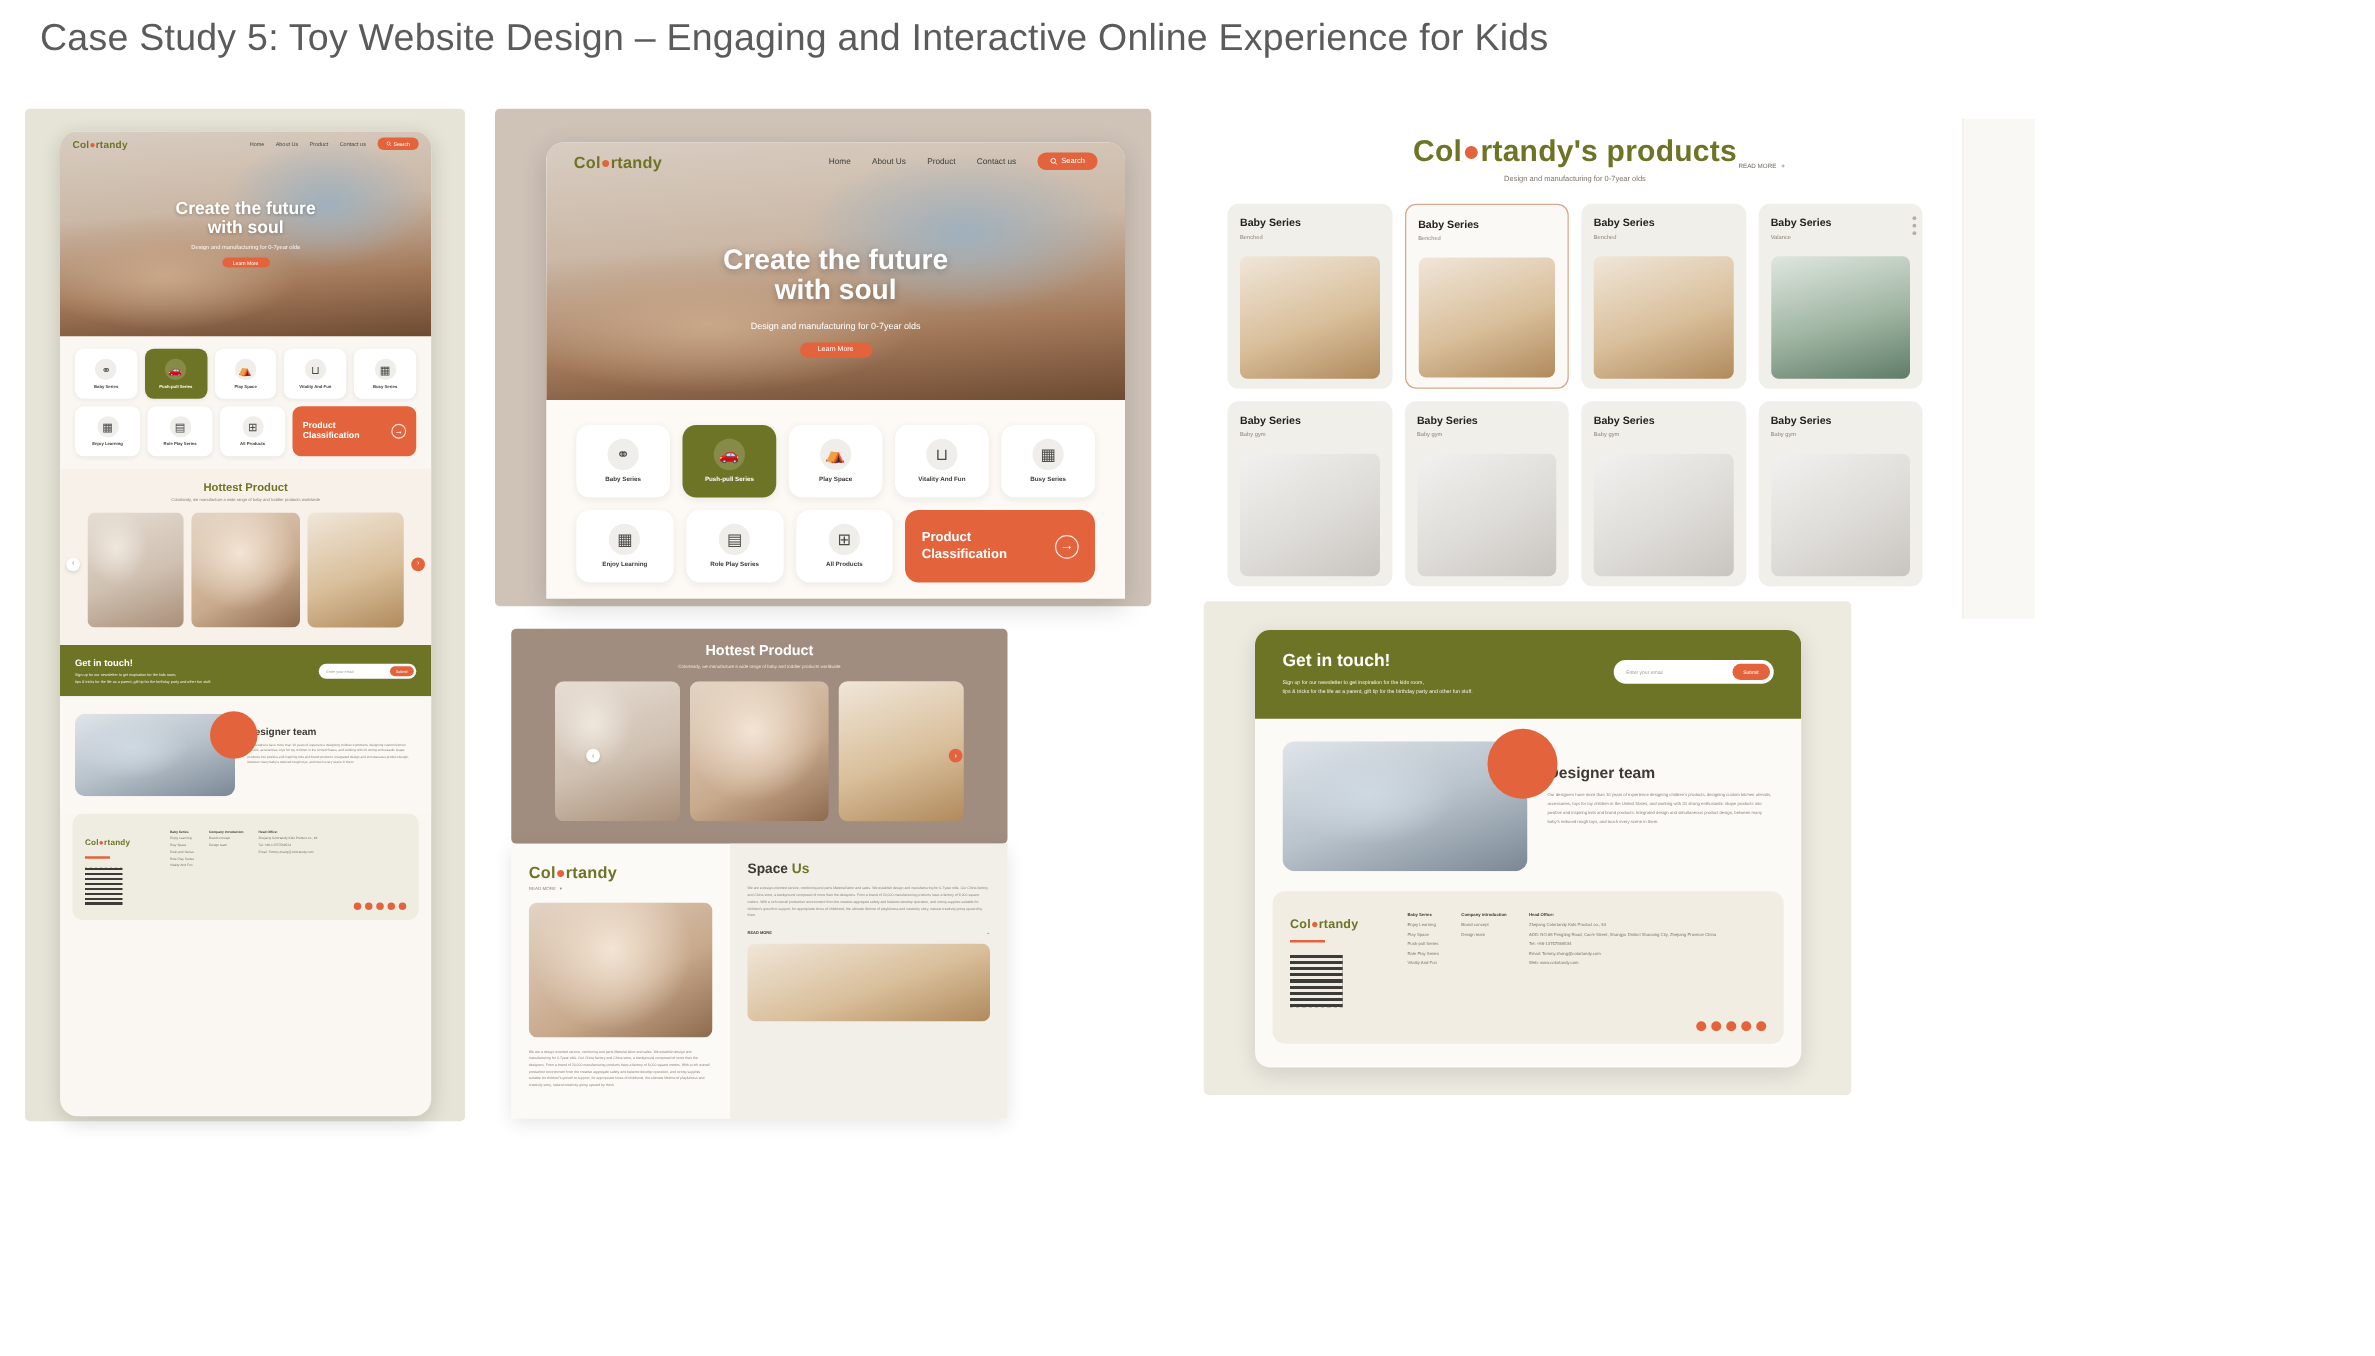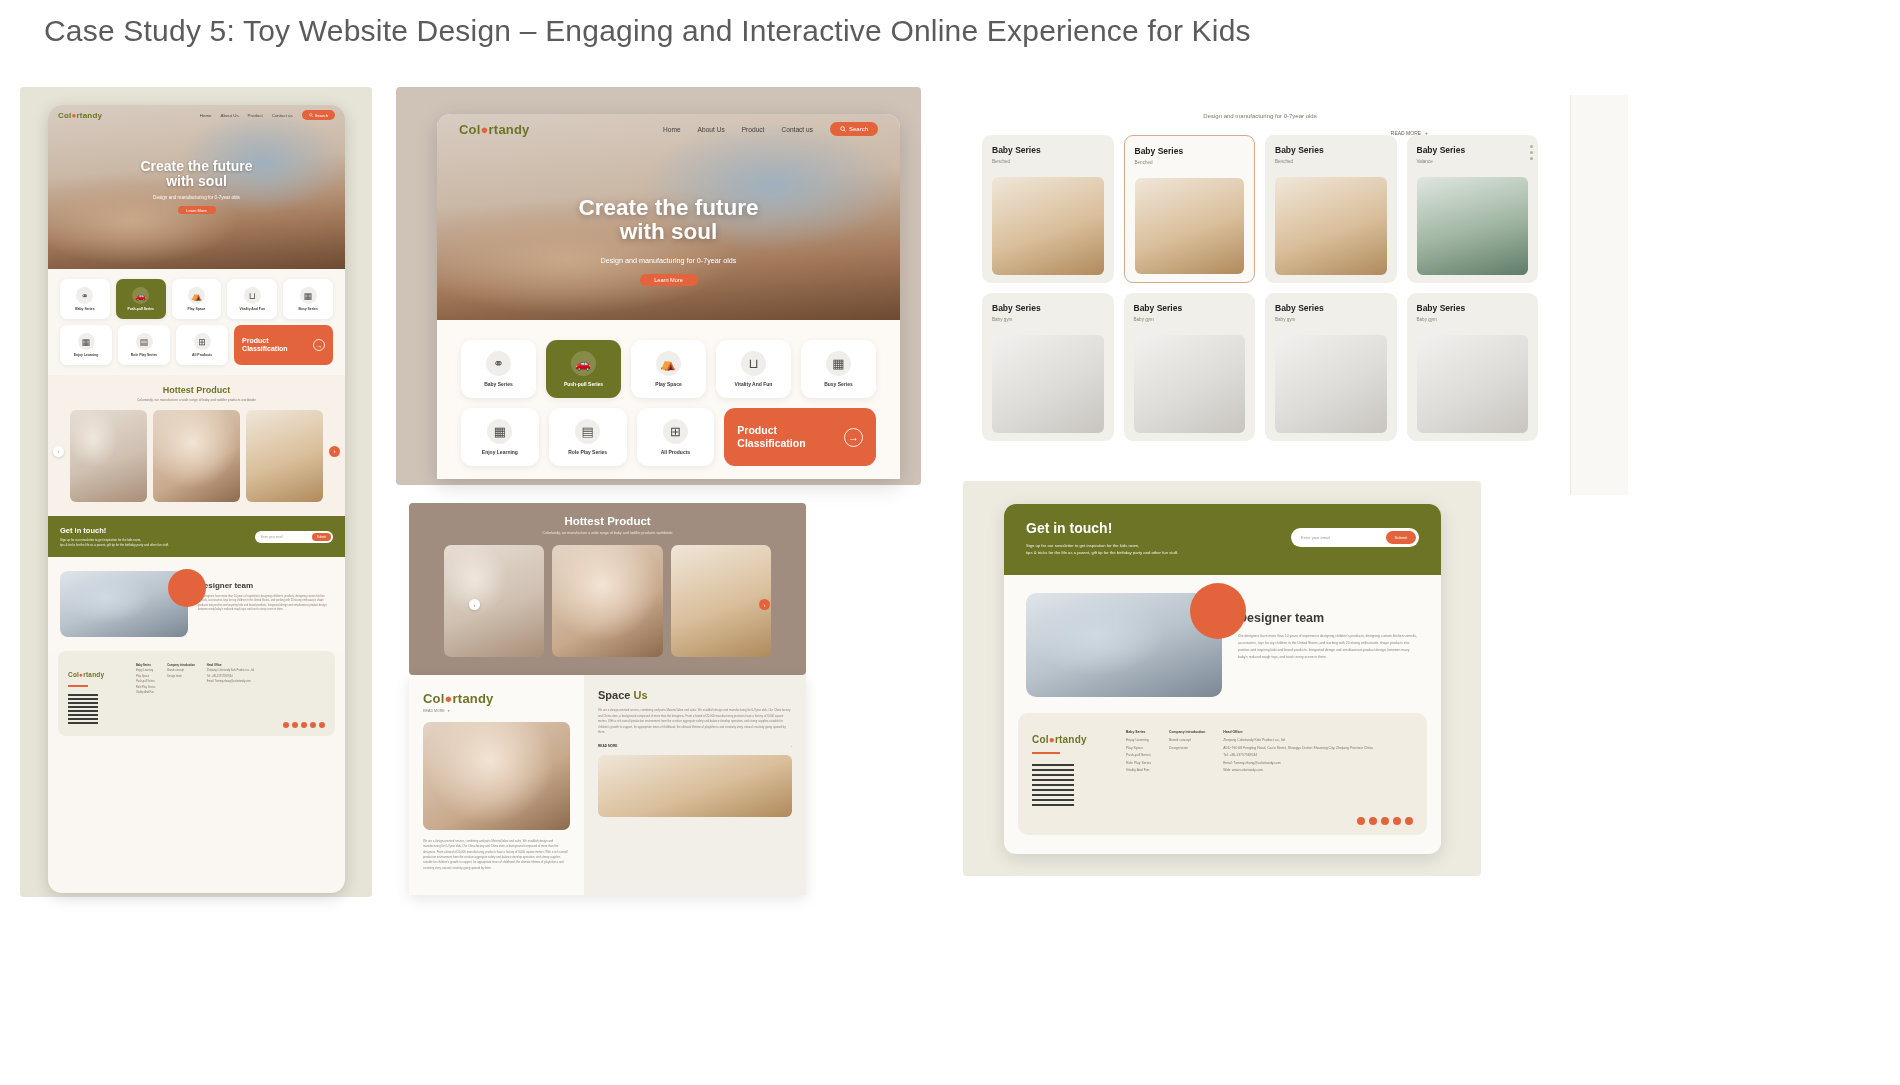--- a/index.html
+++ b/index.html
@@ -5,21 +5,21 @@
   * { box-sizing: border-box; margin: 0; padding: 0; }
   html, body {
     width: 1900px; height: 1085px;
     background: #ffffff;
     font-family: "Liberation Sans", sans-serif;
     overflow: hidden;
   }
   .page { position: relative; width: 1900px; height: 1085px; }
 
   .page-title {
-    position: absolute; left: 44px; top: 14px;
+    position: absolute; left: 32px; top: 14px;
     font-size: 30px; font-weight: 400; color: #5b5b5b;
     letter-spacing: .2px; white-space: nowrap;
   }
 
   
   .photo-hero {
     background:
       radial-gradient(ellipse 60% 45% at 28% 70%, #c9a88a 0%, rgba(201,168,138,0) 60%),
       radial-gradient(ellipse 45% 50% at 72% 35%, #9fb0bd 0%, rgba(159,176,189,0) 62%),
       linear-gradient(175deg,#d8cdc2 0%, #cbb8a6 38%, #a3795a 72%, #6d4a32 100%);
@@ -501,20 +501,23 @@
           </div>
           <div class="img2 photo-wood"></div>
         </div>
       </div>
     </div>
   </div>
 
   <div id="mockD">
     <div class="stripR"></div>
     <div class="d-head">
+      <div class="brand">
+        <span>Col</span><span class="dot">●</span><span>rtandy</span><span>'s products</span>
+      </div>
       <div class="sub">Design and manufacturing for 0-7year olds</div>
       <div class="d-read">
         <span>READ MORE</span>
           <span>+</span>
       </div>
     </div>
     <div class="d-grid">
       <div class="pcard">
         <div class="t">Baby Series</div>
         <div class="s">Benched</div>

